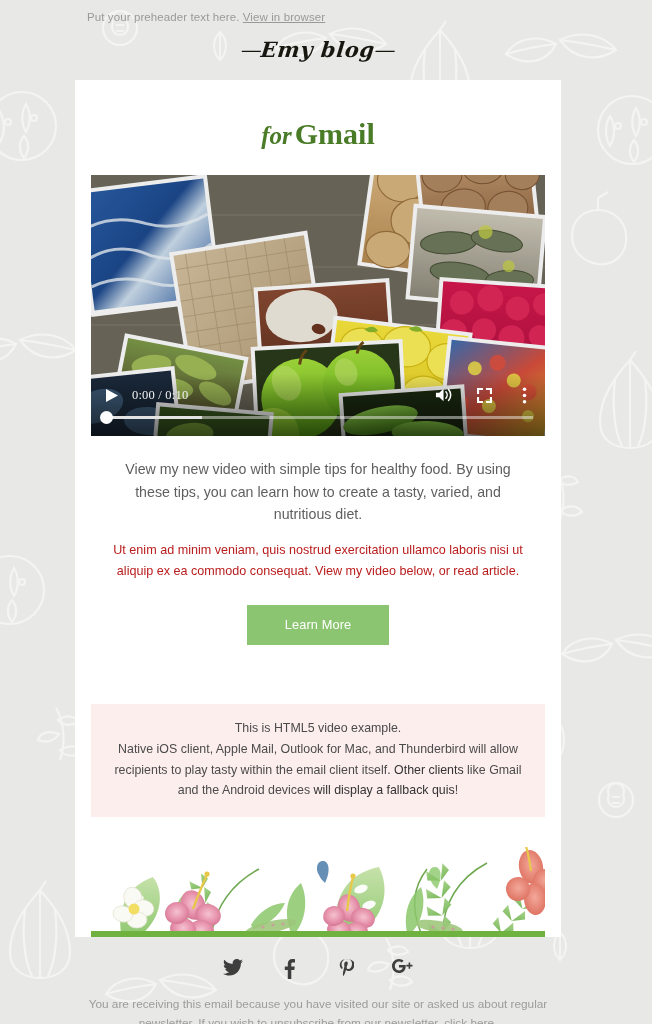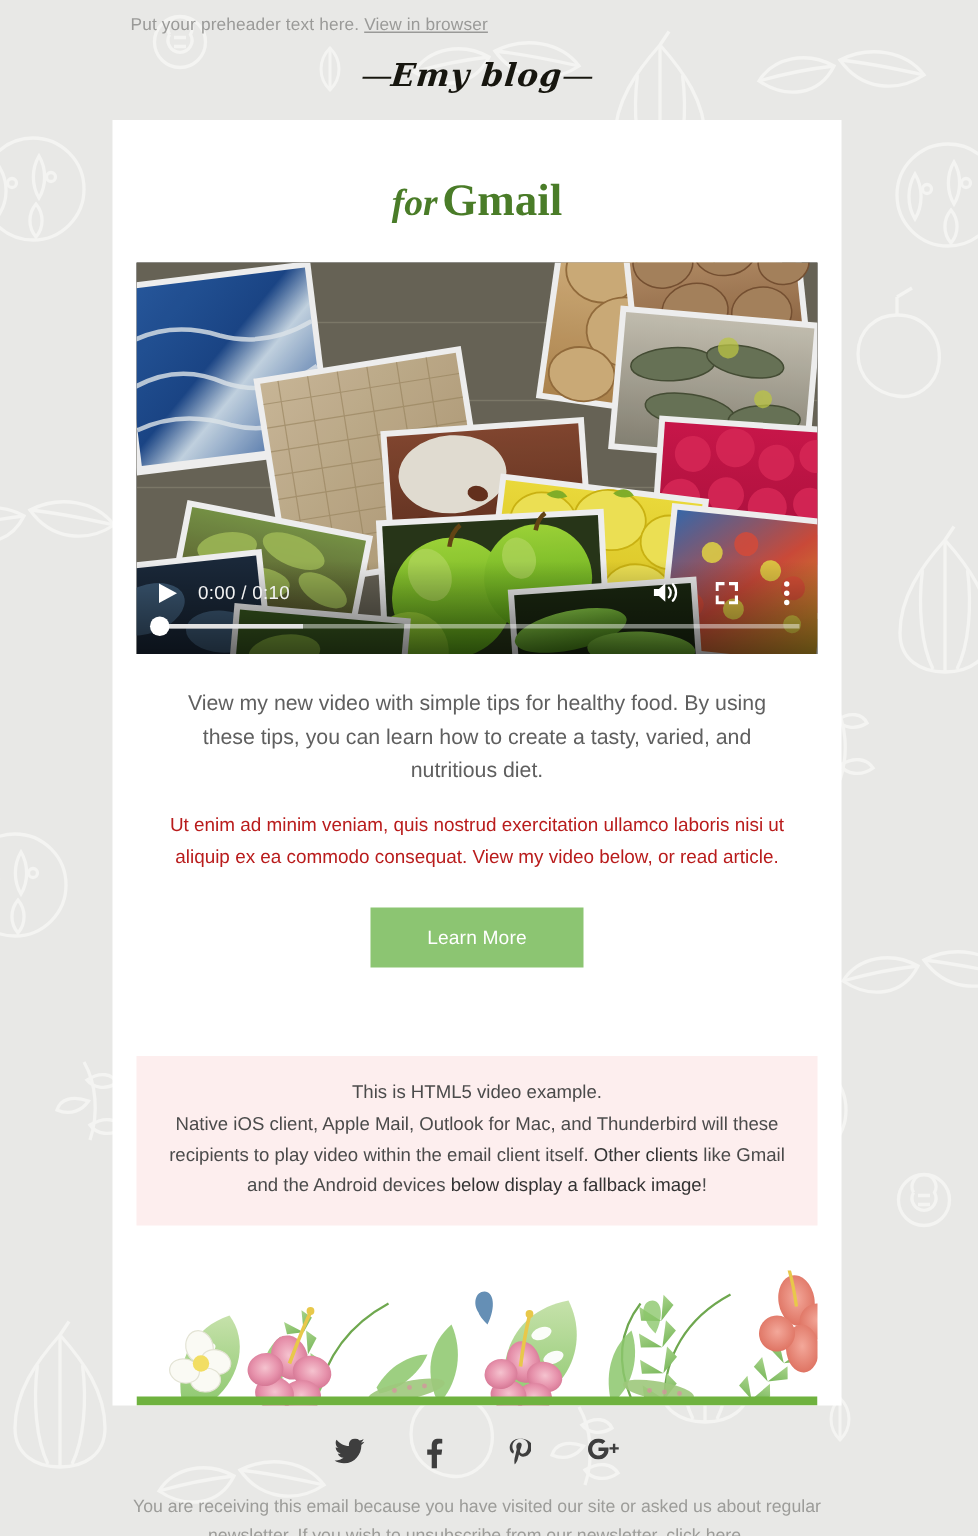--- a/index.html
+++ b/index.html
@@ -85,21 +85,21 @@
     letter-spacing: .2px;
   }
   .headline .l2 { display: block; font-size: 30px; line-height: 1.3; }
   .headline .l2 .for {
     font-style: italic;
     font-size: 25px;
     padding-right: 3px;
   }
 
   
-  .video-block { padding: 0 16px; }
+  .video-block { padding: 0 16px; font-family: Liberation Serif, serif; }
   .video {
     position: relative;
     width: 454px;
     height: 261px;
     overflow: hidden;
     background: #2b2b22;
     cursor: pointer;
   }
   .video svg { display: block; }
 
@@ -634,21 +634,21 @@
       <p class="sub">Ut enim ad minim veniam, quis nostrud exercitation ullamco laboris nisi ut aliquip ex ea commodo consequat. View my video below, or read article.</p>
     </div>
 
     <div class="cta-wrap">
       <button class="cta">Learn More</button>
     </div>
 
     <div class="notice-wrap">
       <div class="notice">
         <span>This is HTML5 video example.</span><br>
-        <span>Native iOS client, Apple Mail, Outlook for Mac, and Thunderbird will these recipients to play video within the email client itself. </span><b>Other clients</b><span> like Gmail and the Android devices </span><b>below display a fallback image</b><span>!</span>
+        <span>Native iOS client, Apple Mail, Outlook for Mac, and Thunderbird will allow recipients to play tasty within the email client itself. </span><b>Other clients</b><span> like Gmail and the Android devices </span><b>will display a fallback quis</b><span>!</span>
       </div>
     </div>
 
     <div class="floral-wrap">
       <div class="floral">
         <svg width="454" height="90" viewBox="0 0 454 90" aria-hidden="true">
           <defs>
             <linearGradient id="lf1" x1="0" y1="0" x2="0" y2="1">
               <stop offset="0" stop-color="#a9d48c"></stop>
                 <stop offset="1" stop-color="#7ab85c"></stop>

